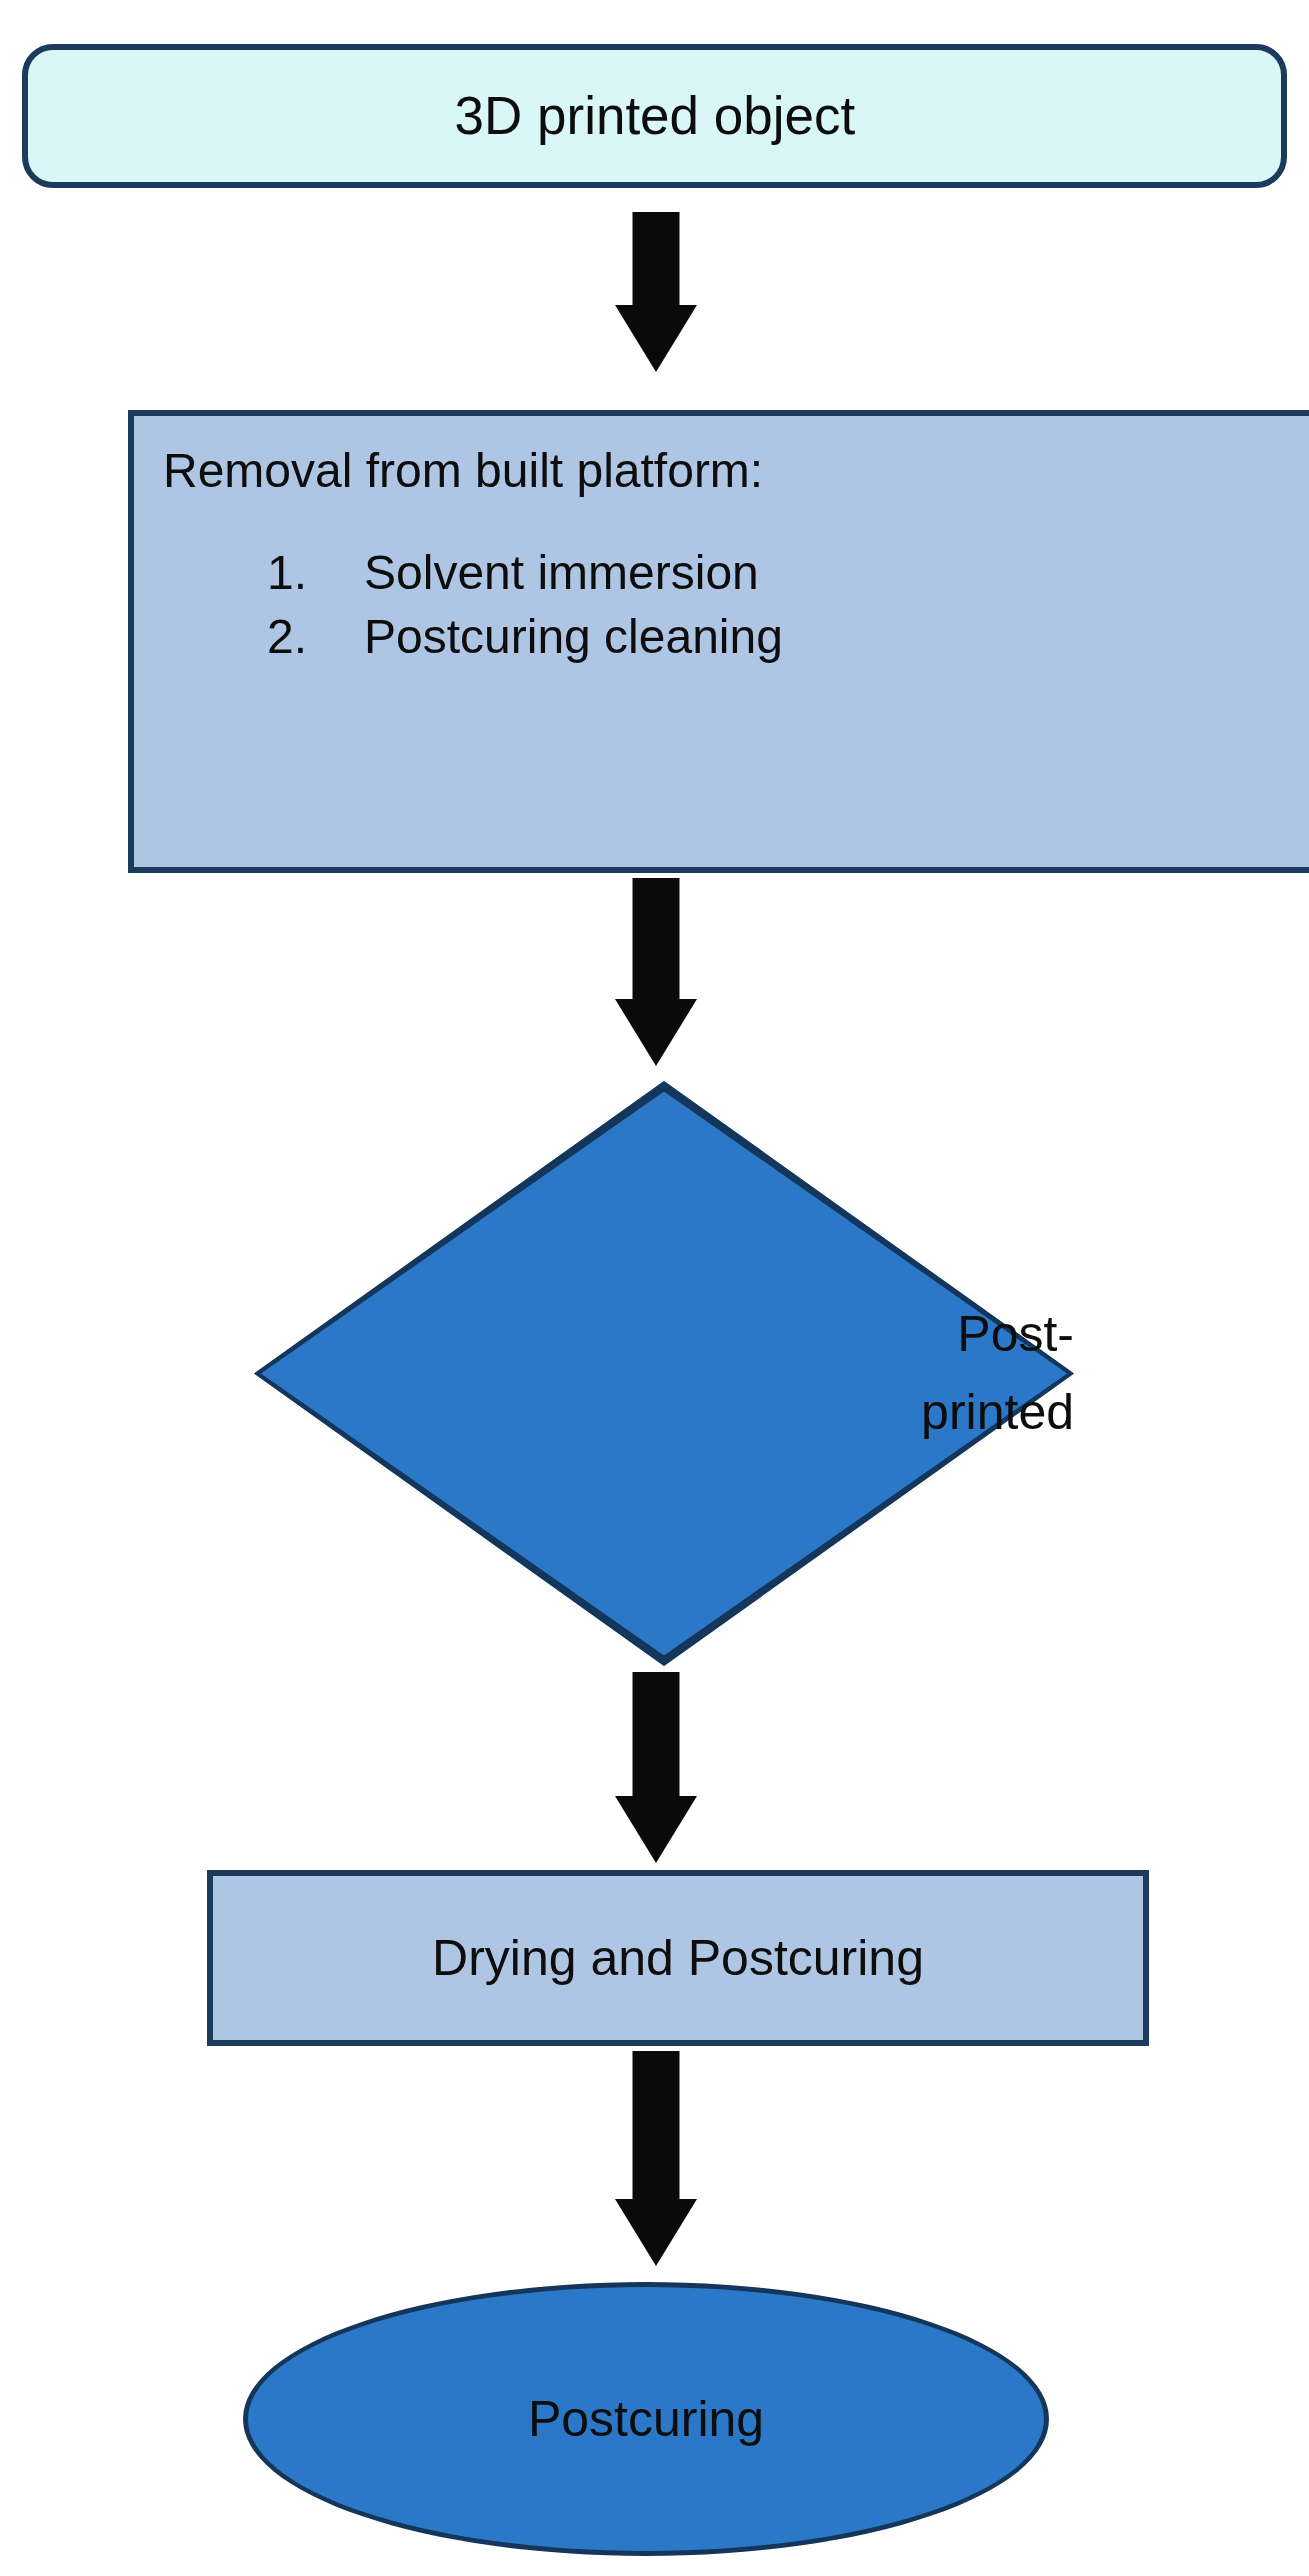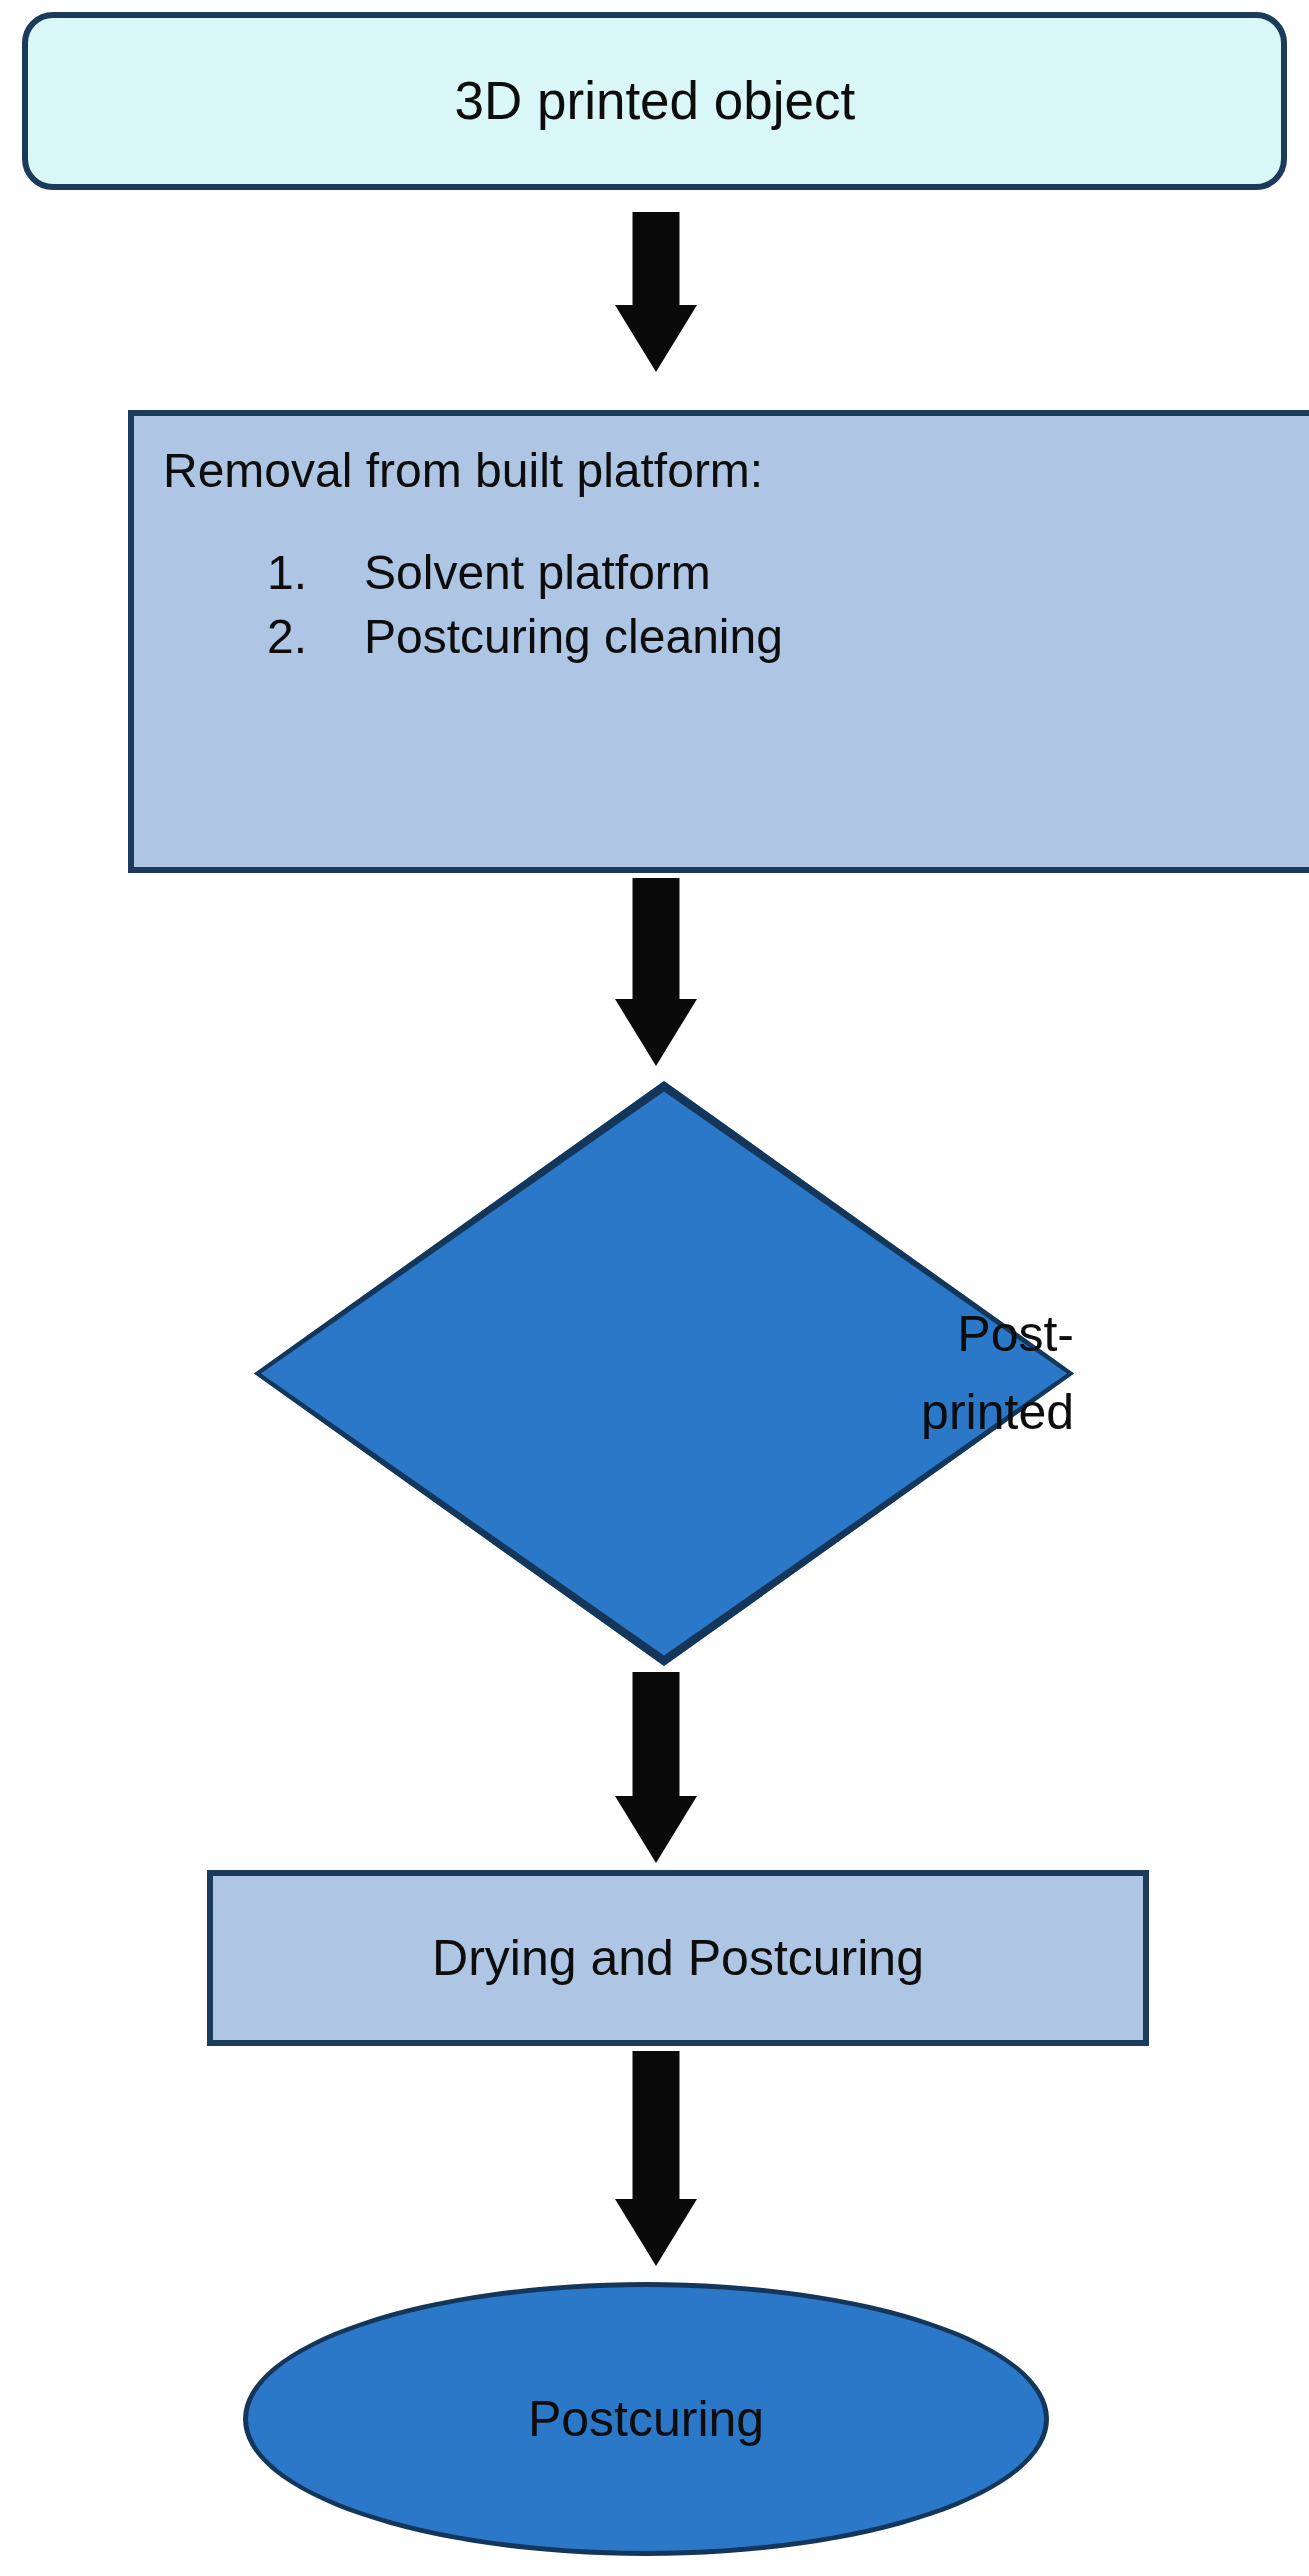--- a/index.html
+++ b/index.html
@@ -21,23 +21,23 @@
     position: absolute;
     box-sizing: border-box;
     display: flex;
     align-items: center;
     justify-content: center;
   }
 
   
   #node-start {
     left: 22.4px;
-    top: 12px;
+    top: 44px;
     width: 1265px;
-    height: 178px;
+    height: 144px;
     background: #d9f7f7;
     border: 6px solid #1b3a5c;
     border-radius: 31px;
   }
   #node-start .node-label {
     font-size: 53px;
     color: #0d0d0d;
     line-height: 1.15;
     text-align: center;
   }
@@ -194,21 +194,21 @@
   <div class="arrow" id="arrow-1">
     <div class="shaft"></div>
     <div class="head"></div>
   </div>
 
   <div class="node" id="node-removal">
     <div class="heading">Removal from built platform:</div>
     <div class="steps">
       <div class="step">
         <span class="num">1.</span>
-        <span class="txt">Solvent platform</span>
+        <span class="txt">Solvent immersion</span>
       </div>
       <div class="step">
         <span class="num">2.</span>
         <span class="txt">Postcuring cleaning</span>
       </div>
     </div>
   </div>
 
   <div class="arrow" id="arrow-2">
     <div class="shaft"></div>

